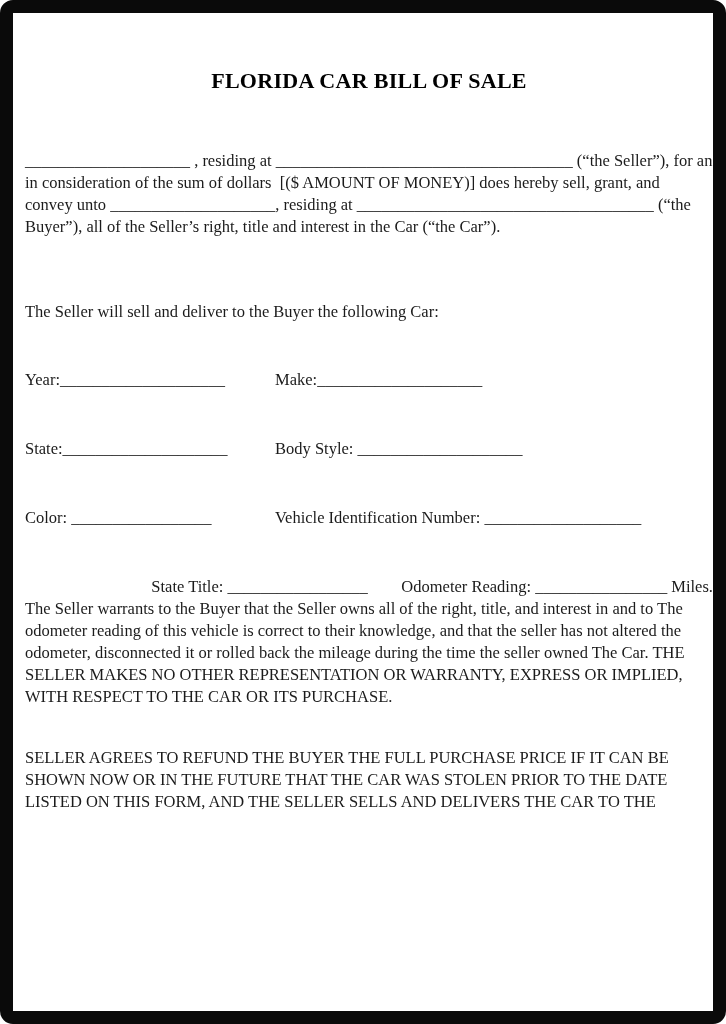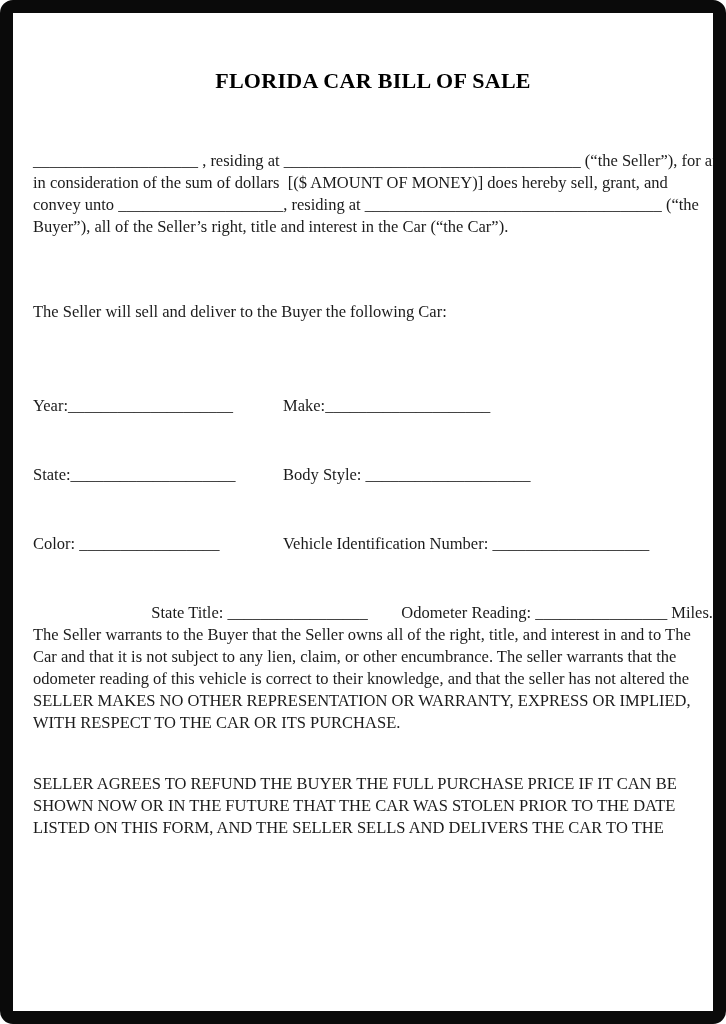--- a/index.html
+++ b/index.html
@@ -16,21 +16,21 @@
     height: 1024px;
     border: 13px solid #0a0a0a;
     border-radius: 13px;
     background: #ffffff;
     overflow: hidden;
     position: relative;
   }
   .content {
     position: absolute;
     top: 0; left: 0; right: 0; bottom: 0;
-    padding: 53px 0 0 20px;
+    padding: 53px 0 0 12px;
     font-size: 16.5px;
     color: #1b1b1b;
     overflow: hidden;
   }
   .title {
     font-weight: bold;
     font-size: 22px;
     line-height: 30px;
     text-align: center;
     letter-spacing: 0.3px;
@@ -40,21 +40,21 @@
     white-space: pre;
     line-height: 22px;
     height: 22px;
   }
   .intro { margin-top: 54px; }
   .delivery {
     margin-top: 63px;
     line-height: 22px;
     white-space: pre;
   }
-  .fields { margin-top: 72px; }
+  .fields { margin-top: 46px; }
   .frow {
     display: flex;
     line-height: 22px;
     height: 22px;
     margin-bottom: 47px;
   }
   .frow:last-child { margin-bottom: 0; justify-content: flex-end; }
   .cell { white-space: pre; }
   .cell-left { flex: 0 0 250px; width: 250px; }
   .warranty { }
@@ -97,22 +97,22 @@
 
       <div class="frow">
         <div class="cell cell-left"><span>State Title:</span><span> _________________</span></div>
         <div class="cell"><span>Odometer Reading:</span><span> ________________</span><span> Miles.</span></div>
       </div>
 
     </div>
 
     <div class="warranty">
         <div class="tline"><span>The Seller warrants to the Buyer that the Seller owns all of the right, title, and interest in and to </span><b>The</b></div>
-        <div class="tline"><b>Car</b><span> and that it is not subject to any lien, claim, or other encumbrance. The seller warrants that the</span></div>
         <div class="tline"><span>odometer reading of this vehicle is correct to their knowledge, and that the seller has not altered the</span></div>
+        <div class="tline"><span>odometer, disconnected it or rolled back the mileage during the time the seller owned </span><b>The Car</b><span>. THE</span></div>
         <div class="tline"><span>SELLER MAKES NO OTHER REPRESENTATION OR WARRANTY, EXPRESS OR IMPLIED,</span></div>
         <div class="tline"><span>WITH RESPECT TO </span><b>THE CAR</b><span> OR ITS PURCHASE.</span></div>
       </div>
 
     <div class="ack">
         <div class="tline"><span>SELLER AGREES TO REFUND THE BUYER THE FULL PURCHASE PRICE IF IT CAN BE</span></div>
         <div class="tline"><span>SHOWN NOW OR IN THE FUTURE THAT THE CAR WAS STOLEN PRIOR TO THE DATE</span></div>
         <div class="tline"><span>LISTED ON THIS FORM, AND THE SELLER SELLS AND DELIVERS </span><b>THE CAR</b><span> TO THE</span></div>
       </div>
 

